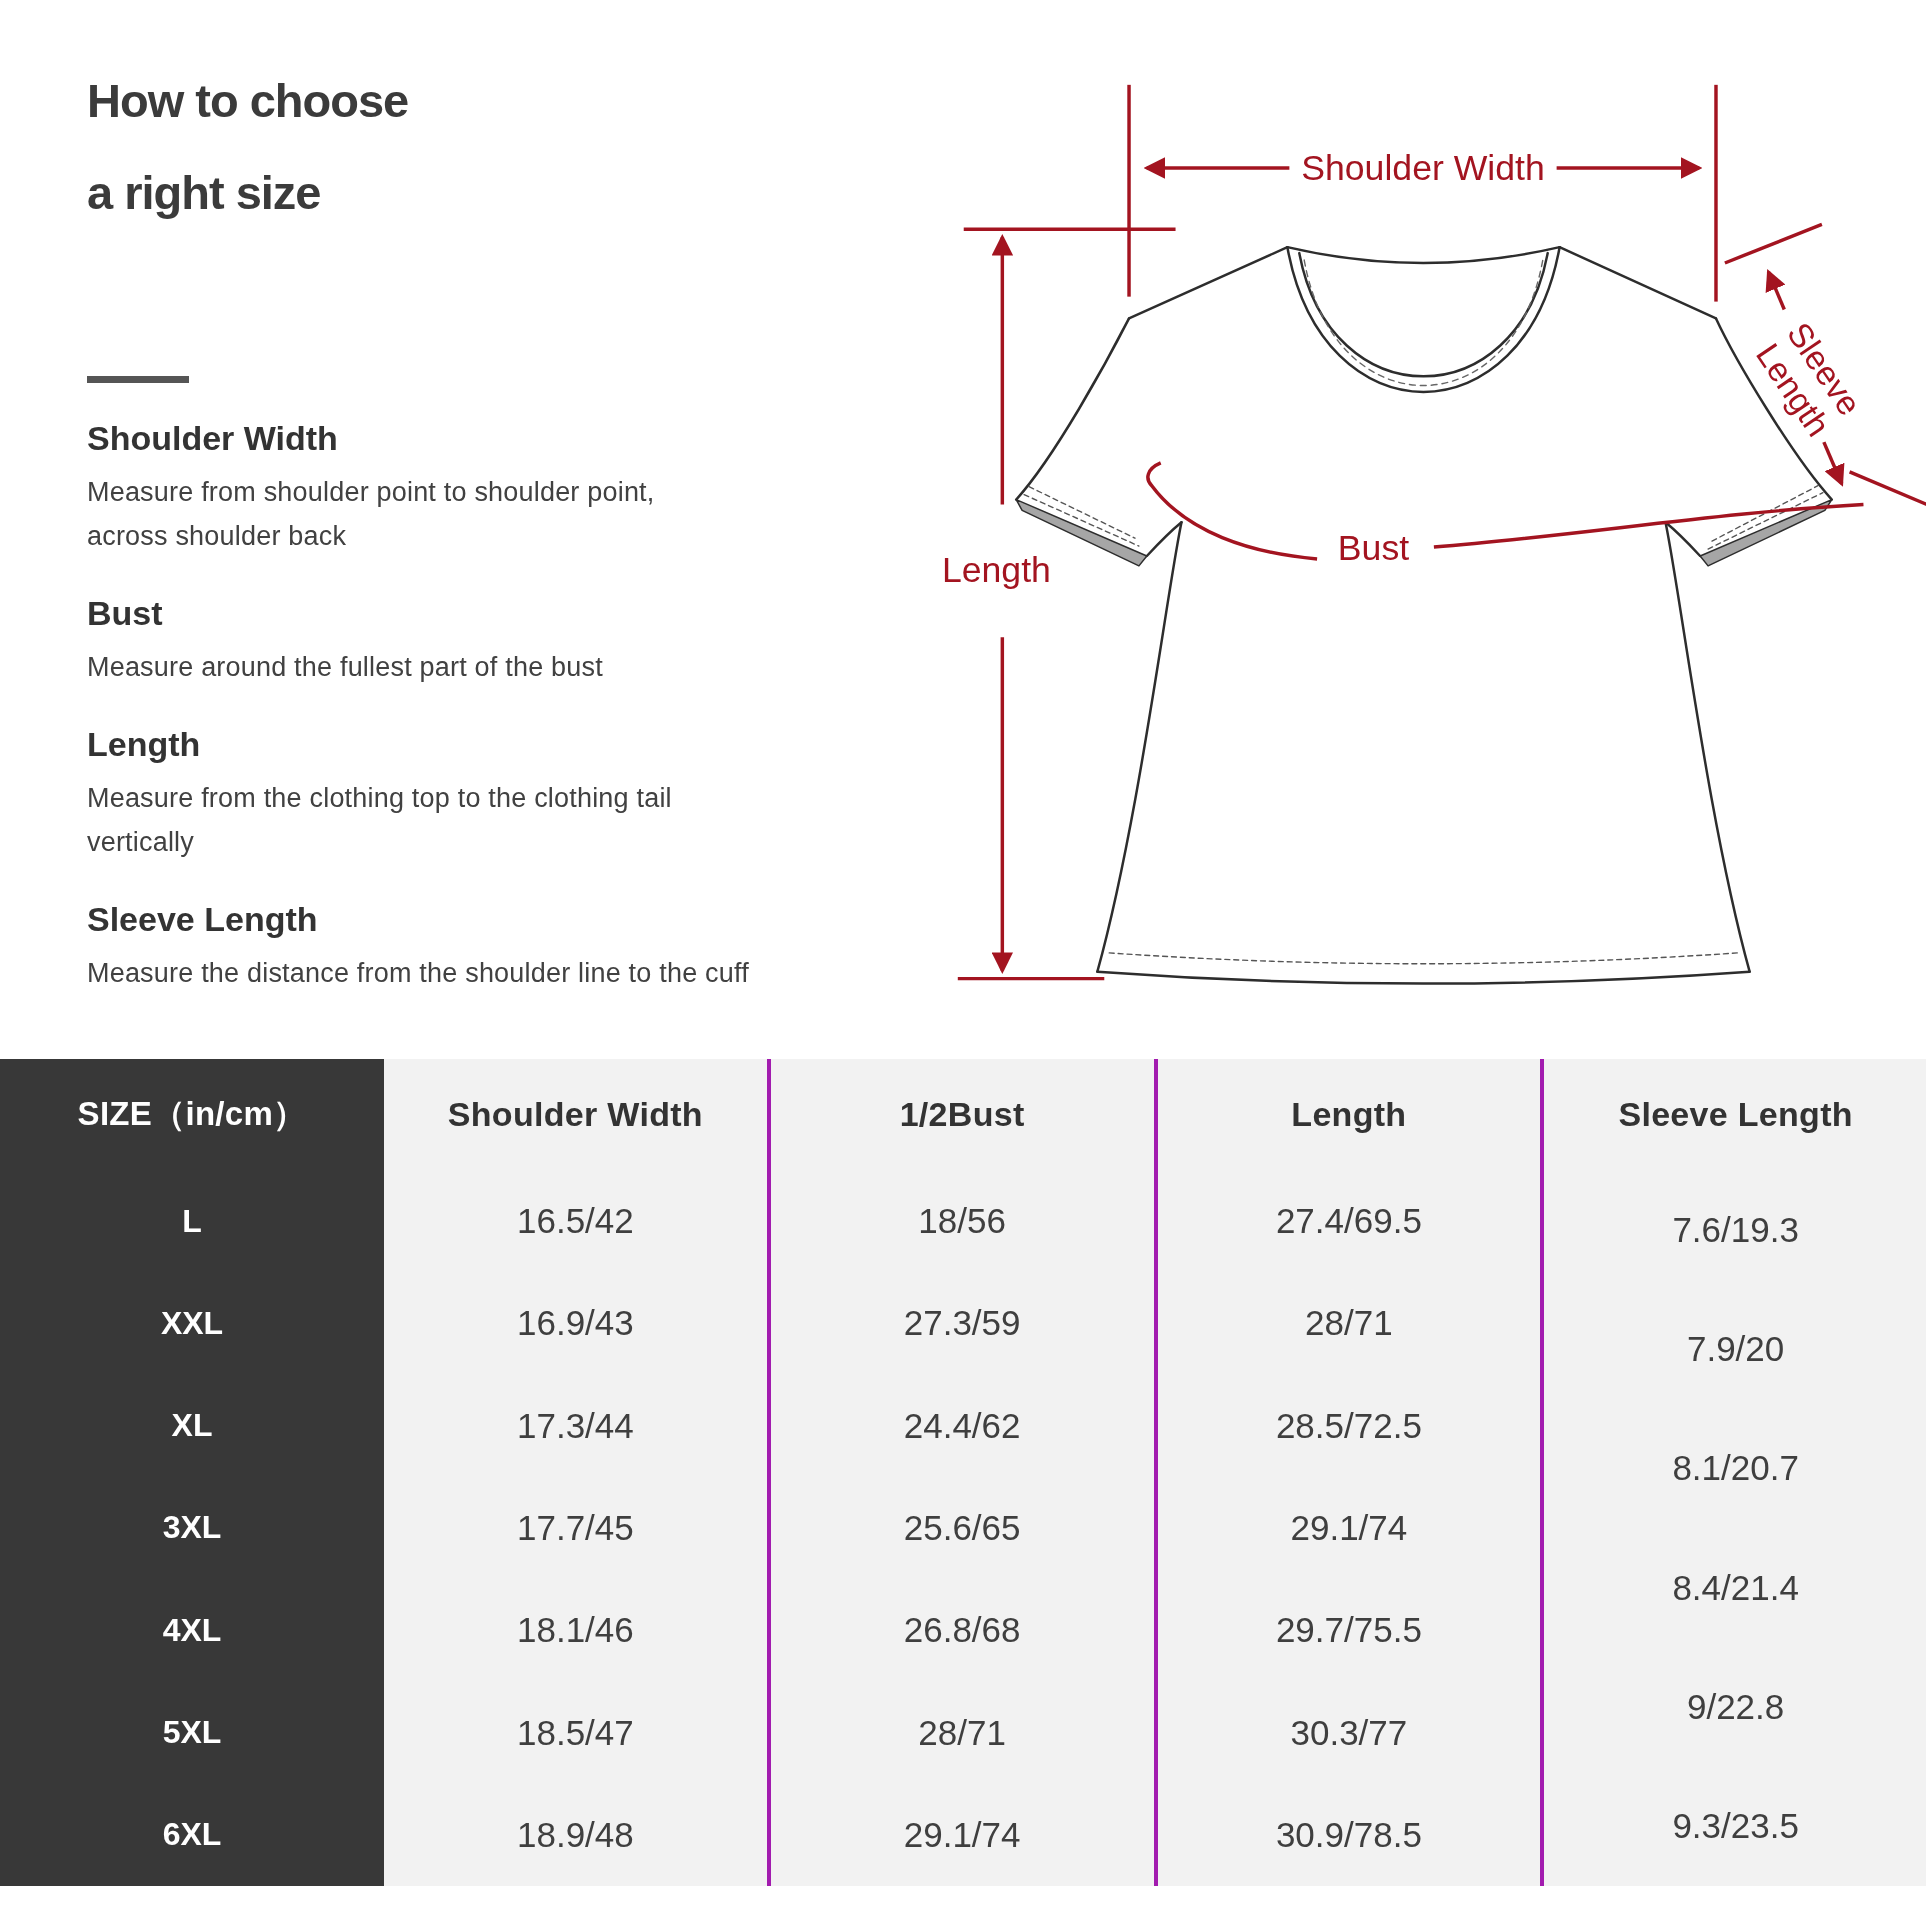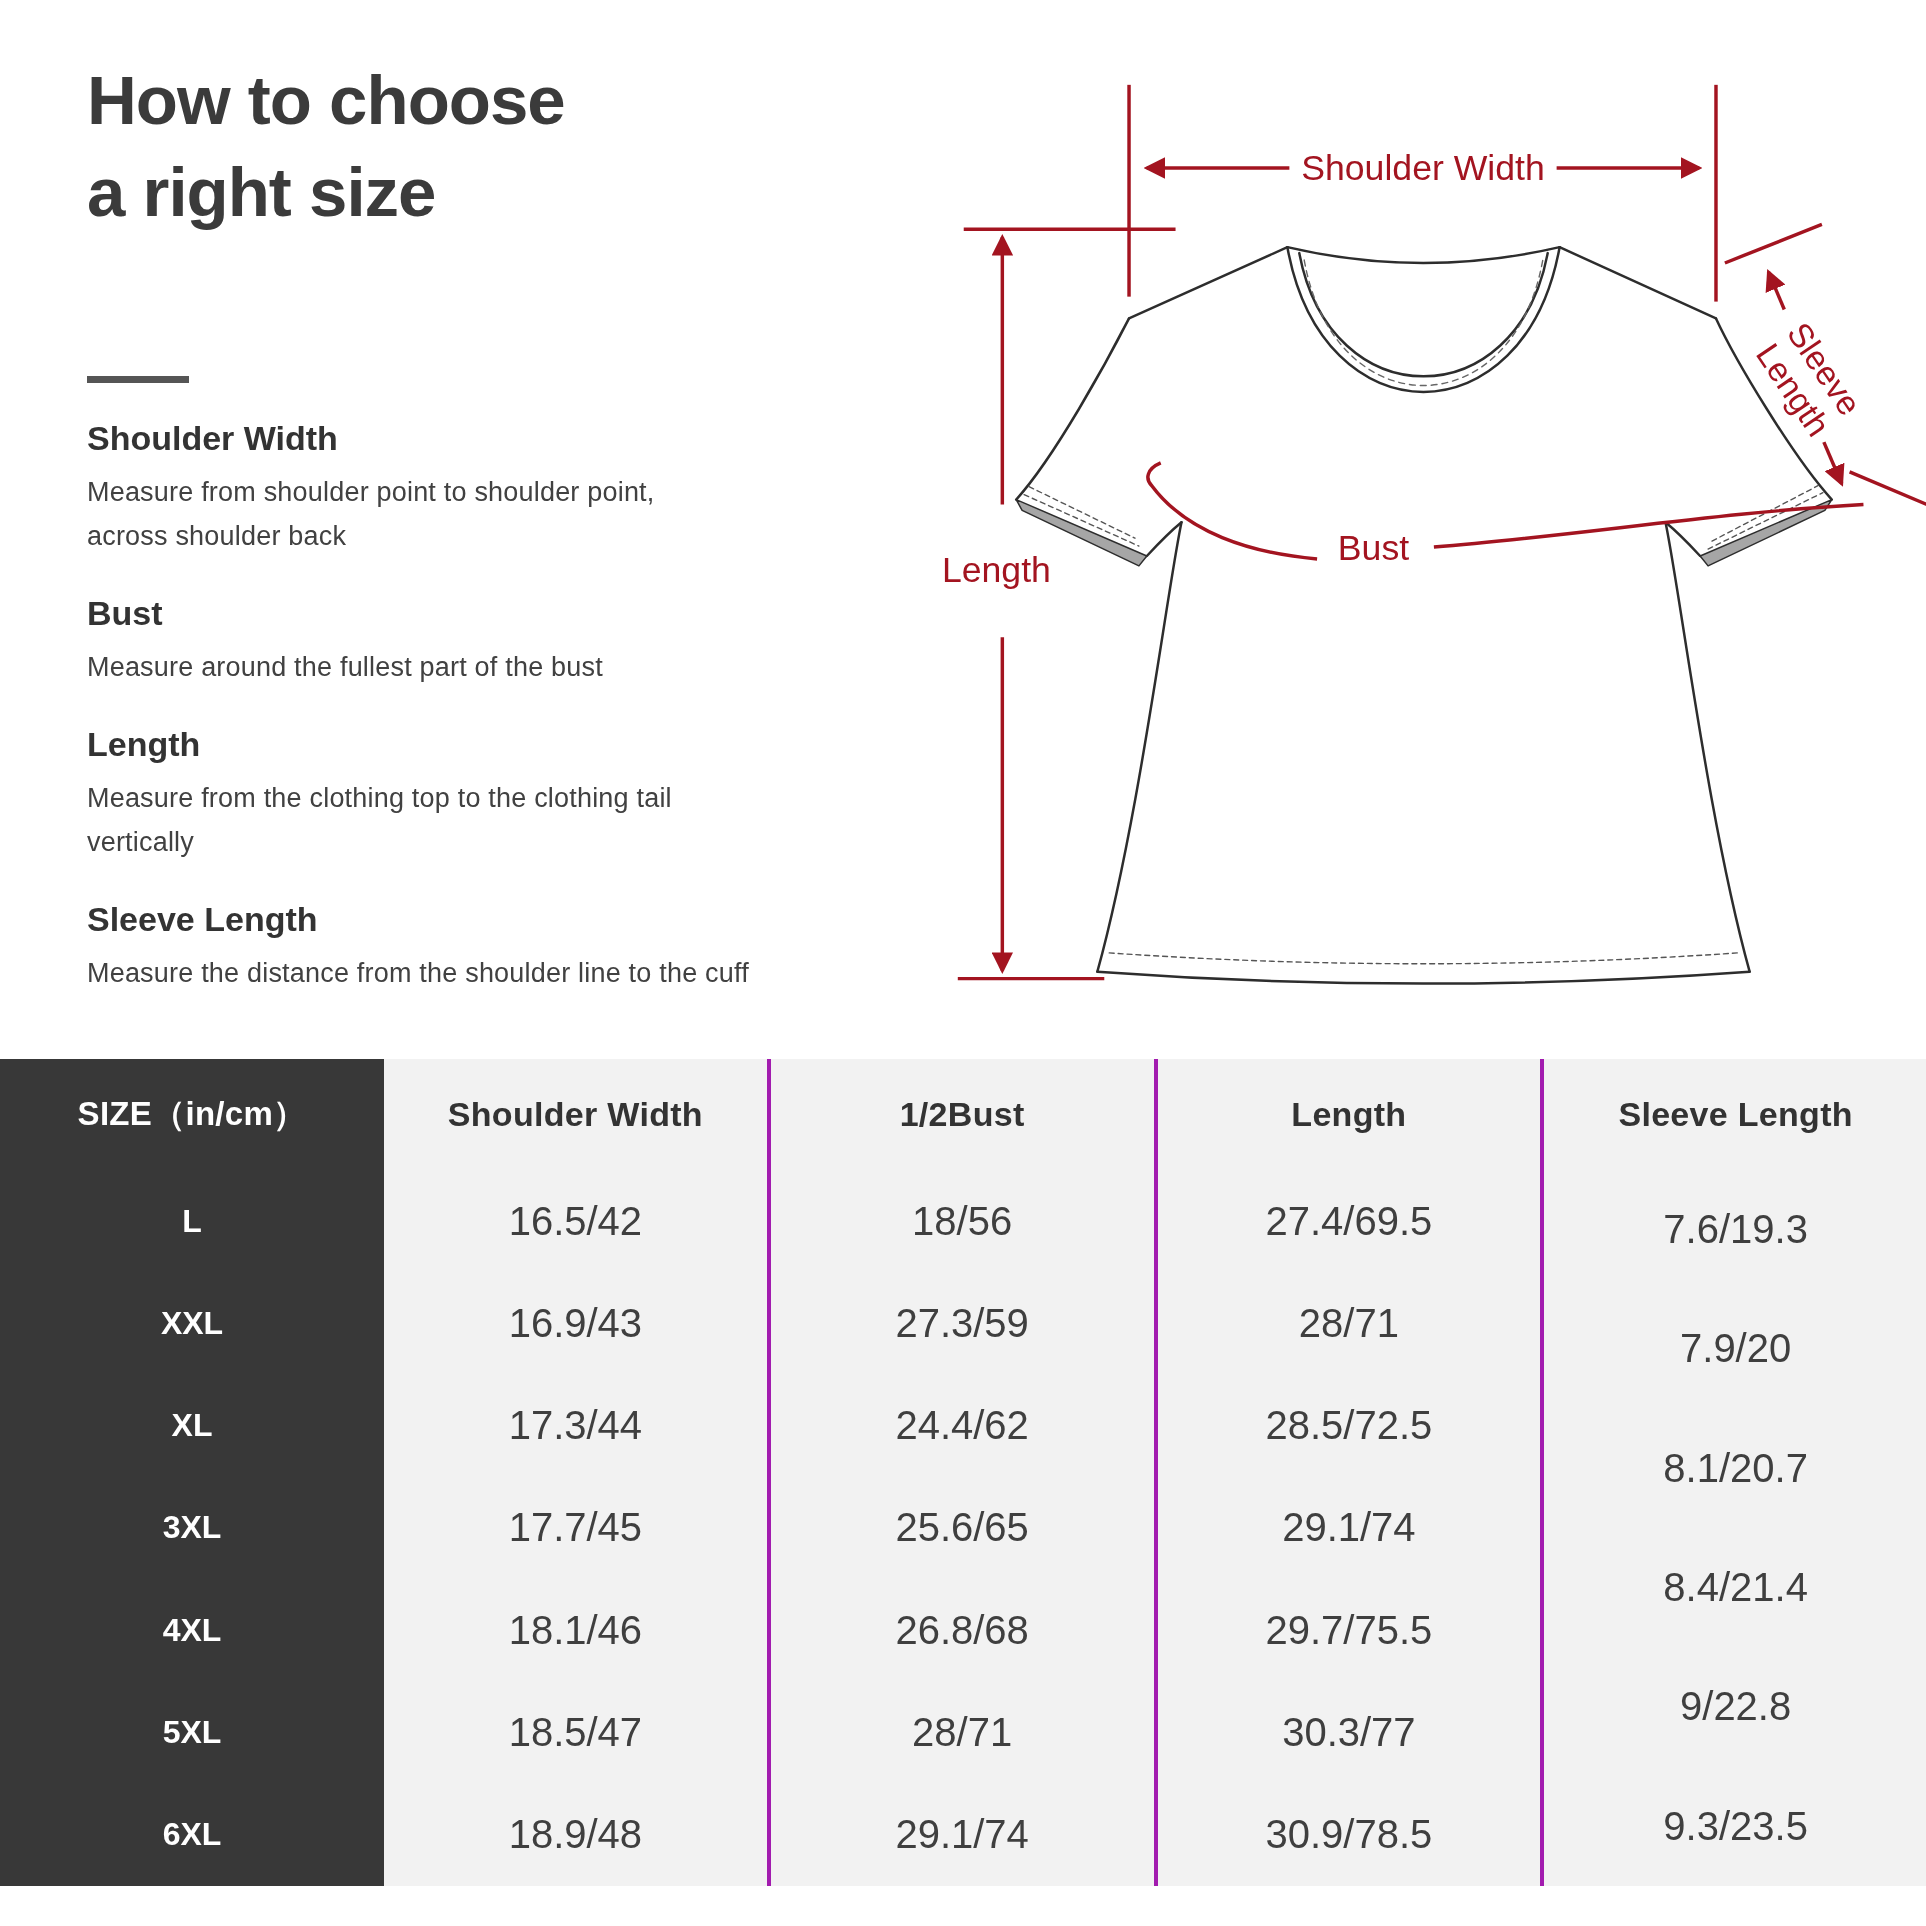--- a/index.html
+++ b/index.html
@@ -6,21 +6,21 @@
   body{
     width:1927px;height:1927px;position:relative;overflow:hidden;
     background:#ffffff;
     font-family:"Liberation Sans","DejaVu Sans",sans-serif;
     -webkit-font-smoothing:antialiased;
   }
 
   
   .intro{position:absolute;left:87px;top:55px;width:891px;}
   .intro h1{
-    margin:0;font-size:69px;line-height:92px;font-weight:bold;
+    margin:0;font-size:47px;line-height:92px;font-weight:bold;
     color:#3b3b3b;letter-spacing:-1px;
   }
   .rule{width:102px;height:7px;background:#555555;margin-top:137px;}
   .sec-h{
     margin:36px 0 12px 0;font-size:34px;font-weight:bold;color:#333333;
   }
   .sec-p{margin:0;font-size:27px;color:#414141;line-height:44px;letter-spacing:0.2px;}
   .sec-p span{display:block;white-space:nowrap;}
 
   
@@ -38,21 +38,21 @@
   .col-size{width:384px;background:#383838;}
   .col-val{flex:1;background:#f2f2f2;}
   .col-val + .col-val{border-left:4px solid #a21caf;}
   .th{
     height:111px;flex:0 0 111px;display:flex;align-items:center;justify-content:center;
     font-size:34px;font-weight:bold;color:#333333;letter-spacing:0.3px;
   }
   .th-size{color:#ffffff;font-size:33px;}
   .td{
     flex:1;display:flex;align-items:center;justify-content:center;
-    font-size:40px;color:#3f3f3f;
+    font-size:35px;color:#3f3f3f;
   }
   .td-size{color:#ffffff;font-weight:bold;font-size:32px;}
 </style>
 </head>
 <body>
 
 <div class="intro">
   <h1><span>How to choose</span><br><span>a right size</span></h1>
   <div class="rule"></div>
 

